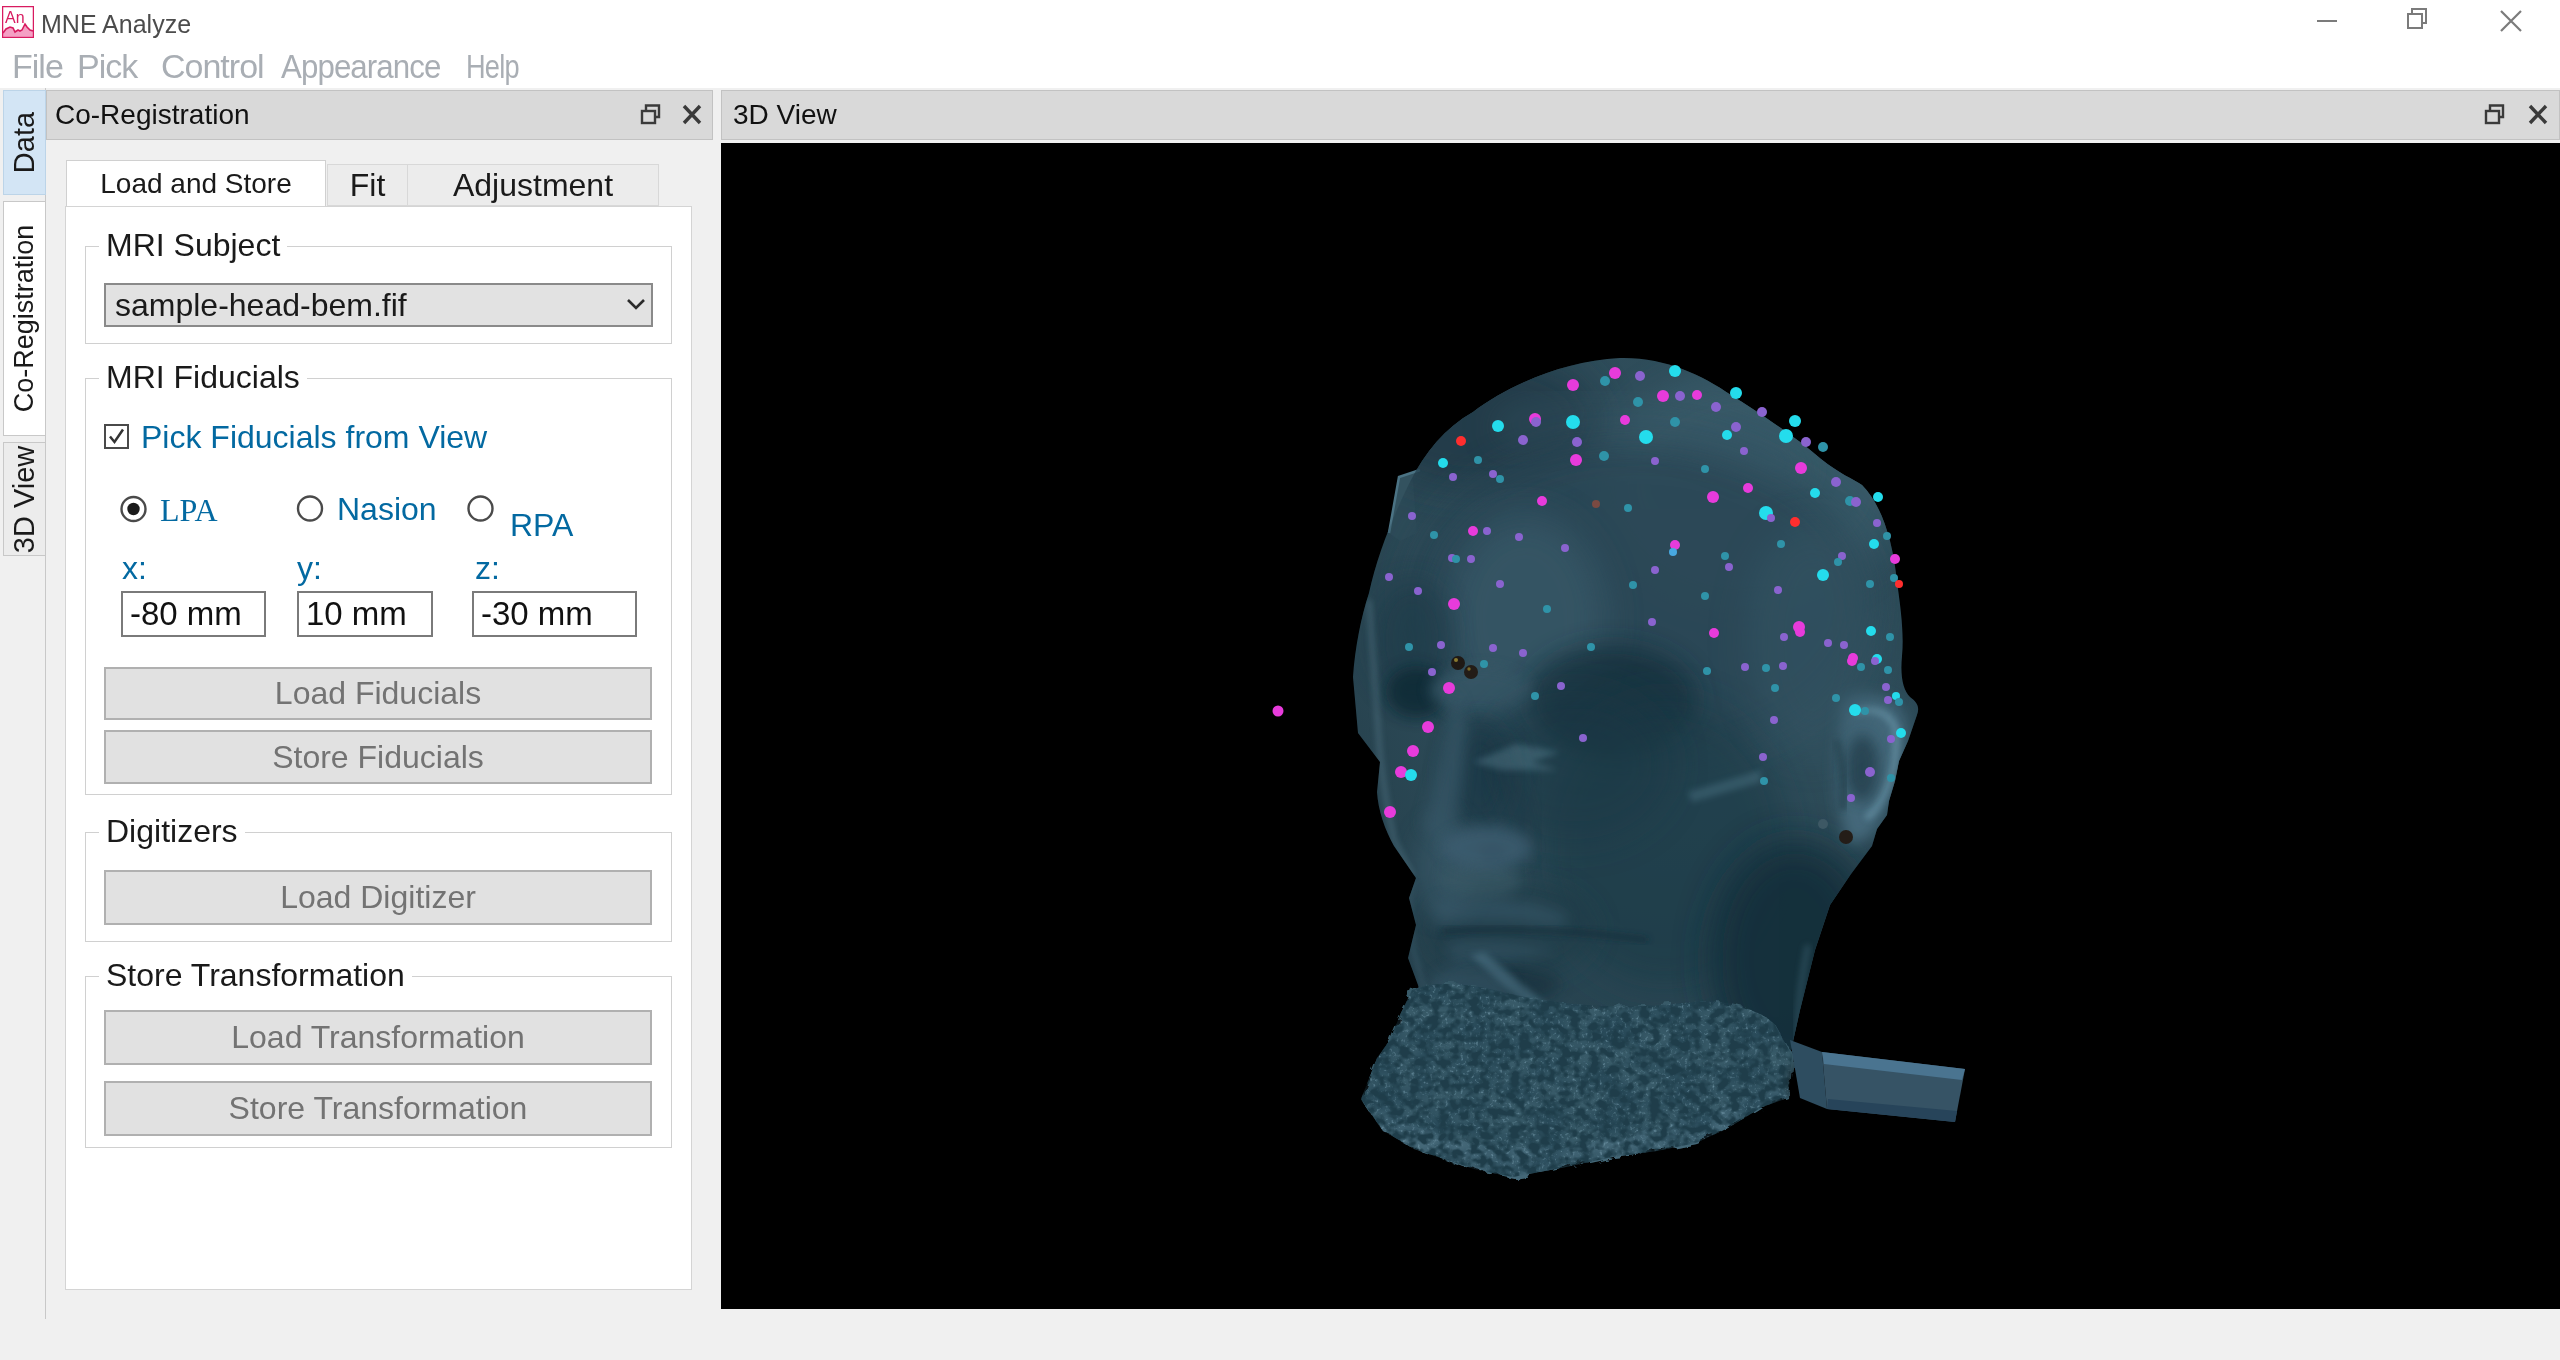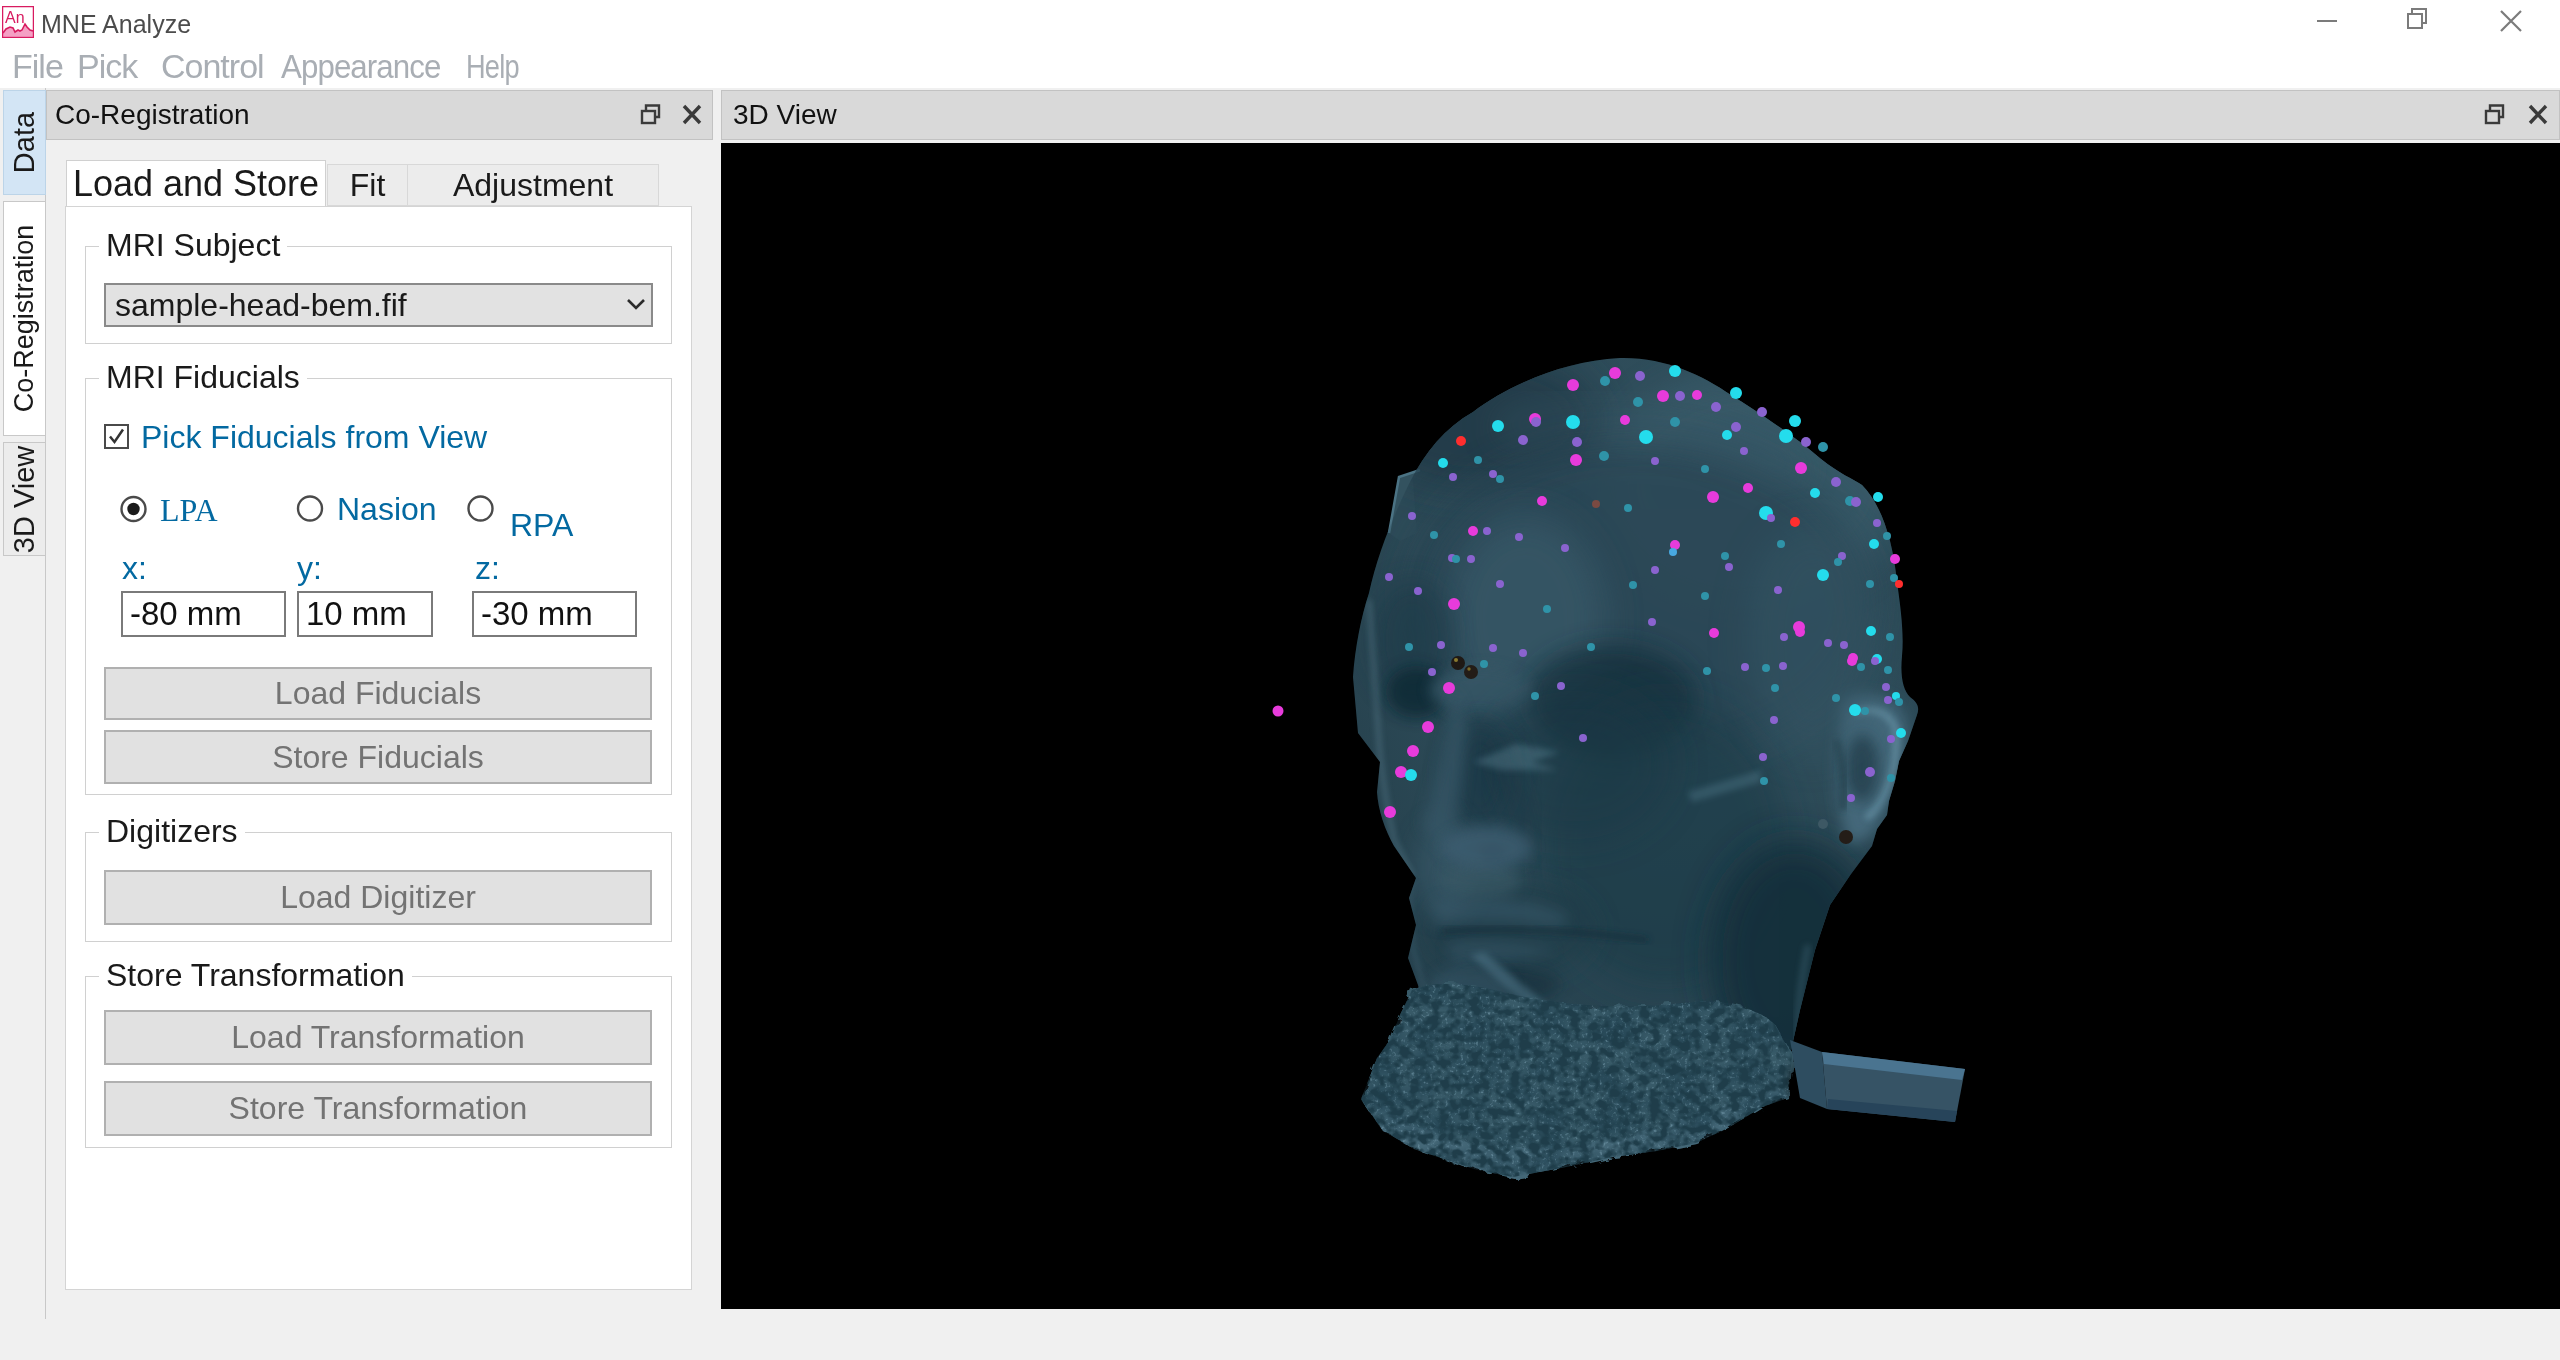--- a/index.html
+++ b/index.html
@@ -49,21 +49,21 @@
  <div class="abs" style="left:46px;top:2px;width:667px;height:50px;background:#d9d9d9;border:1px solid #c2c2c2;"></div>
  <div class="abs" style="left:55px;top:2px;height:50px;display:flex;align-items:center;font-size:28px;color:#111;">Co-Registration</div>
  <svg class="abs" style="left:640px;top:16px" width="66" height="22" viewBox="0 0 66 22">
   <rect x="2" y="7" width="13" height="12" fill="none" stroke="#3a3a3a" stroke-width="2.4"></rect>
   <path d="M6,7 L6,1.5 L19,1.5 L19,13 L15,13" fill="none" stroke="#3a3a3a" stroke-width="2.4"></path>
   <path d="M44,2 L60,19 M60,2 L44,19" stroke="#3a3a3a" stroke-width="3.4"></path>
  </svg>
 
  <div class="abs" style="left:327px;top:76px;width:81px;height:42px;background:#ececec;border:1px solid #d8d8d8;display:flex;align-items:center;justify-content:center;font-size:32px;color:#1a1a1a;">Fit</div>
  <div class="abs" style="left:408px;top:76px;width:251px;height:42px;background:#ececec;border:1px solid #d8d8d8;border-left:none;display:flex;align-items:center;justify-content:center;font-size:32px;color:#1a1a1a;">Adjustment</div>
- <div class="abs" style="left:66px;top:72px;width:260px;height:47px;background:#ffffff;border:1px solid #d0d0d0;border-bottom:none;display:flex;align-items:center;justify-content:center;font-size:36px;color:#1a1a1a;">Load and Store</div>
+ <div class="abs" style="left:66px;top:72px;width:260px;height:47px;background:#ffffff;border:1px solid #d0d0d0;border-bottom:none;display:flex;align-items:center;justify-content:center;font-size:28px;color:#1a1a1a;">Load and Store</div>
 
  <div class="abs" style="left:65px;top:118px;width:627px;height:1084px;background:#ffffff;border:1px solid #d4d4d4;"></div>
 
  <div class="grp" style="left:85px;top:158px;width:587px;height:98px;"></div>
  <div class="gt" style="left:99px;top:139px;">MRI Subject</div>
  <div class="abs" style="left:104px;top:195px;width:549px;height:44px;background:#e2e2e2;border:2px solid #8a8a8a;display:flex;align-items:center;padding-left:9px;font-size:32px;color:#1a1a1a;">sample-head-bem.fif</div>
  <svg class="abs" style="left:626px;top:209px" width="20" height="16" viewBox="0 0 20 16">
       <path d="M2,3 L10,11 L18,3" fill="none" stroke="#2b2b2b" stroke-width="2.6"></path>
     </svg>
 
@@ -79,21 +79,21 @@
   <circle cx="14.5" cy="15" r="6.2" fill="#1a1a1a"></circle>
   <circle cx="191" cy="14.5" r="12" fill="#fff" stroke="#4a4a4a" stroke-width="2.4"></circle>
   <circle cx="361.5" cy="14.5" r="12" fill="#fff" stroke="#4a4a4a" stroke-width="2.4"></circle>
  </svg>
  <div class="lbl" style="left:160px;top:404px;font-family:Liberation Serif, serif;">LPA</div>
  <div class="lbl" style="left:337px;top:403px;">Nasion</div>
  <div class="lbl" style="left:510px;top:403px;margin-top:16px;">RPA</div>
  <div class="lbl" style="left:122px;top:462px;">x:</div>
  <div class="lbl" style="left:297px;top:462px;">y:</div>
  <div class="lbl" style="left:475px;top:462px;">z:</div>
- <div class="inp" style="left:121px;top:503px;width:165px;height:46px;">-80 mm</div>
+ <div class="inp" style="left:121px;top:503px;width:145px;height:46px;">-80 mm</div>
  <div class="inp" style="left:297px;top:503px;width:136px;height:46px;">10 mm</div>
  <div class="inp" style="left:472px;top:503px;width:165px;height:46px;">-30 mm</div>
  <div class="btn" style="left:104px;top:579px;width:548px;height:53px;">Load Fiducials</div>
  <div class="btn" style="left:104px;top:642px;width:548px;height:54px;">Store Fiducials</div>
 
  <div class="grp" style="left:85px;top:744px;width:587px;height:110px;"></div>
  <div class="gt" style="left:99px;top:725px;">Digitizers</div>
  <div class="btn" style="left:104px;top:782px;width:548px;height:55px;">Load Digitizer</div>
 
  <div class="grp" style="left:85px;top:888px;width:587px;height:172px;"></div>

